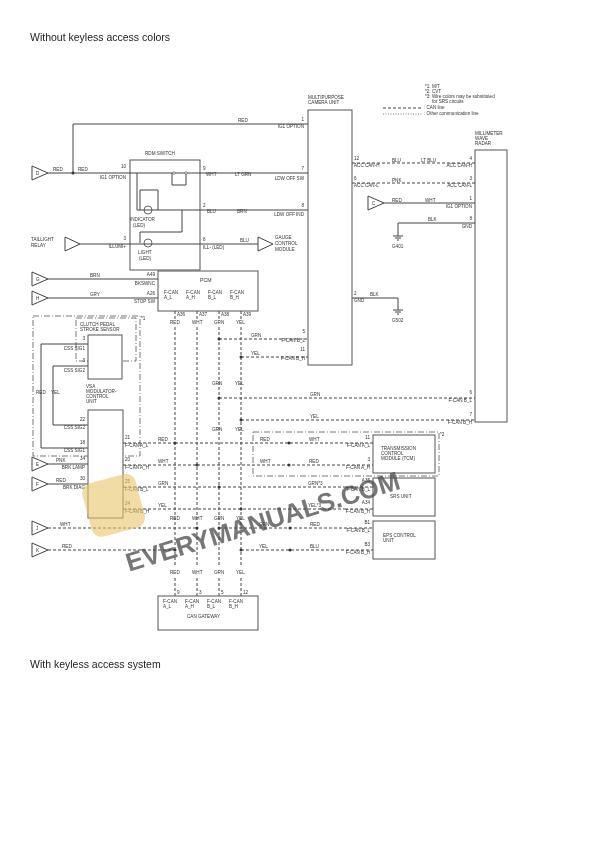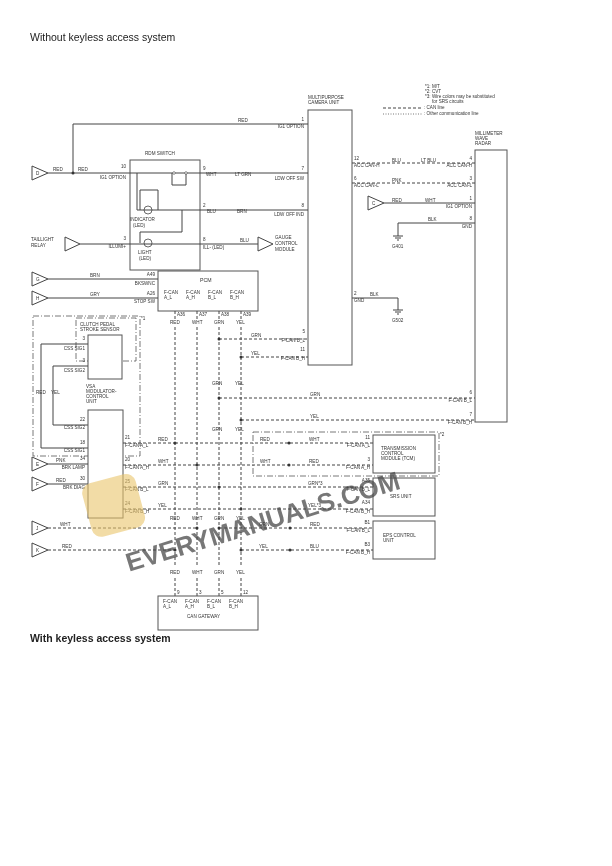--- a/index.html
+++ b/index.html
@@ -1,34 +1,34 @@
 <!DOCTYPE html>
 <html><head>
 <meta charset="utf-8">
 <style>
   html,body{margin:0;padding:0;background:#ffffff;}
   body{width:612px;height:866px;position:relative;overflow:hidden;font-family:"Liberation Sans",sans-serif;}
   .heading{position:absolute;left:30px;font-size:10.5px;color:#222;font-family:"Liberation Sans",sans-serif;}
   #h1{top:31px;}
-  #h2{top:632px;font-weight:bold;}
+  #h2{top:658px;}
   svg{position:absolute;left:0;top:0;}
   svg text{font-family:"Liberation Sans",sans-serif;fill:#333;}
   .t{font-size:5.2px;}
   .ts{font-size:4.6px;}
   .w{stroke:#444;stroke-width:1;fill:none;}
   .d{stroke:#444;stroke-width:1;fill:none;stroke-dasharray:3 2;}
   .dd{stroke:#555;stroke-width:0.8;fill:none;stroke-dasharray:6 2 1 2;}
   .box{stroke:#555;stroke-width:1;fill:#fff;}
   .dot{fill:#333;}
   .wm{font-family:"Liberation Sans",sans-serif;font-weight:bold;fill:#444;opacity:0.72;}
 </style>
 </head>
 <body>
 
-<div id="h1" class="heading">Without keyless access system</div>
+<div id="h1" class="heading">Without keyless access colors</div>
 <div id="h2" class="heading">With keyless access system</div>
 
 <svg width="612" height="866" viewBox="0 0 612 866">
 
   <g>
     <text class="ts" x="425" y="88">*1: M/T</text>
     <text class="ts" x="425" y="93">*2: CVT</text>
     <text class="ts" x="425" y="98">*3: Wire colors may be substituted</text>
     <text class="ts" x="432" y="103">for SRS circuits</text>
     <line class="d" x1="383" y1="108" x2="423" y2="108"></line>

